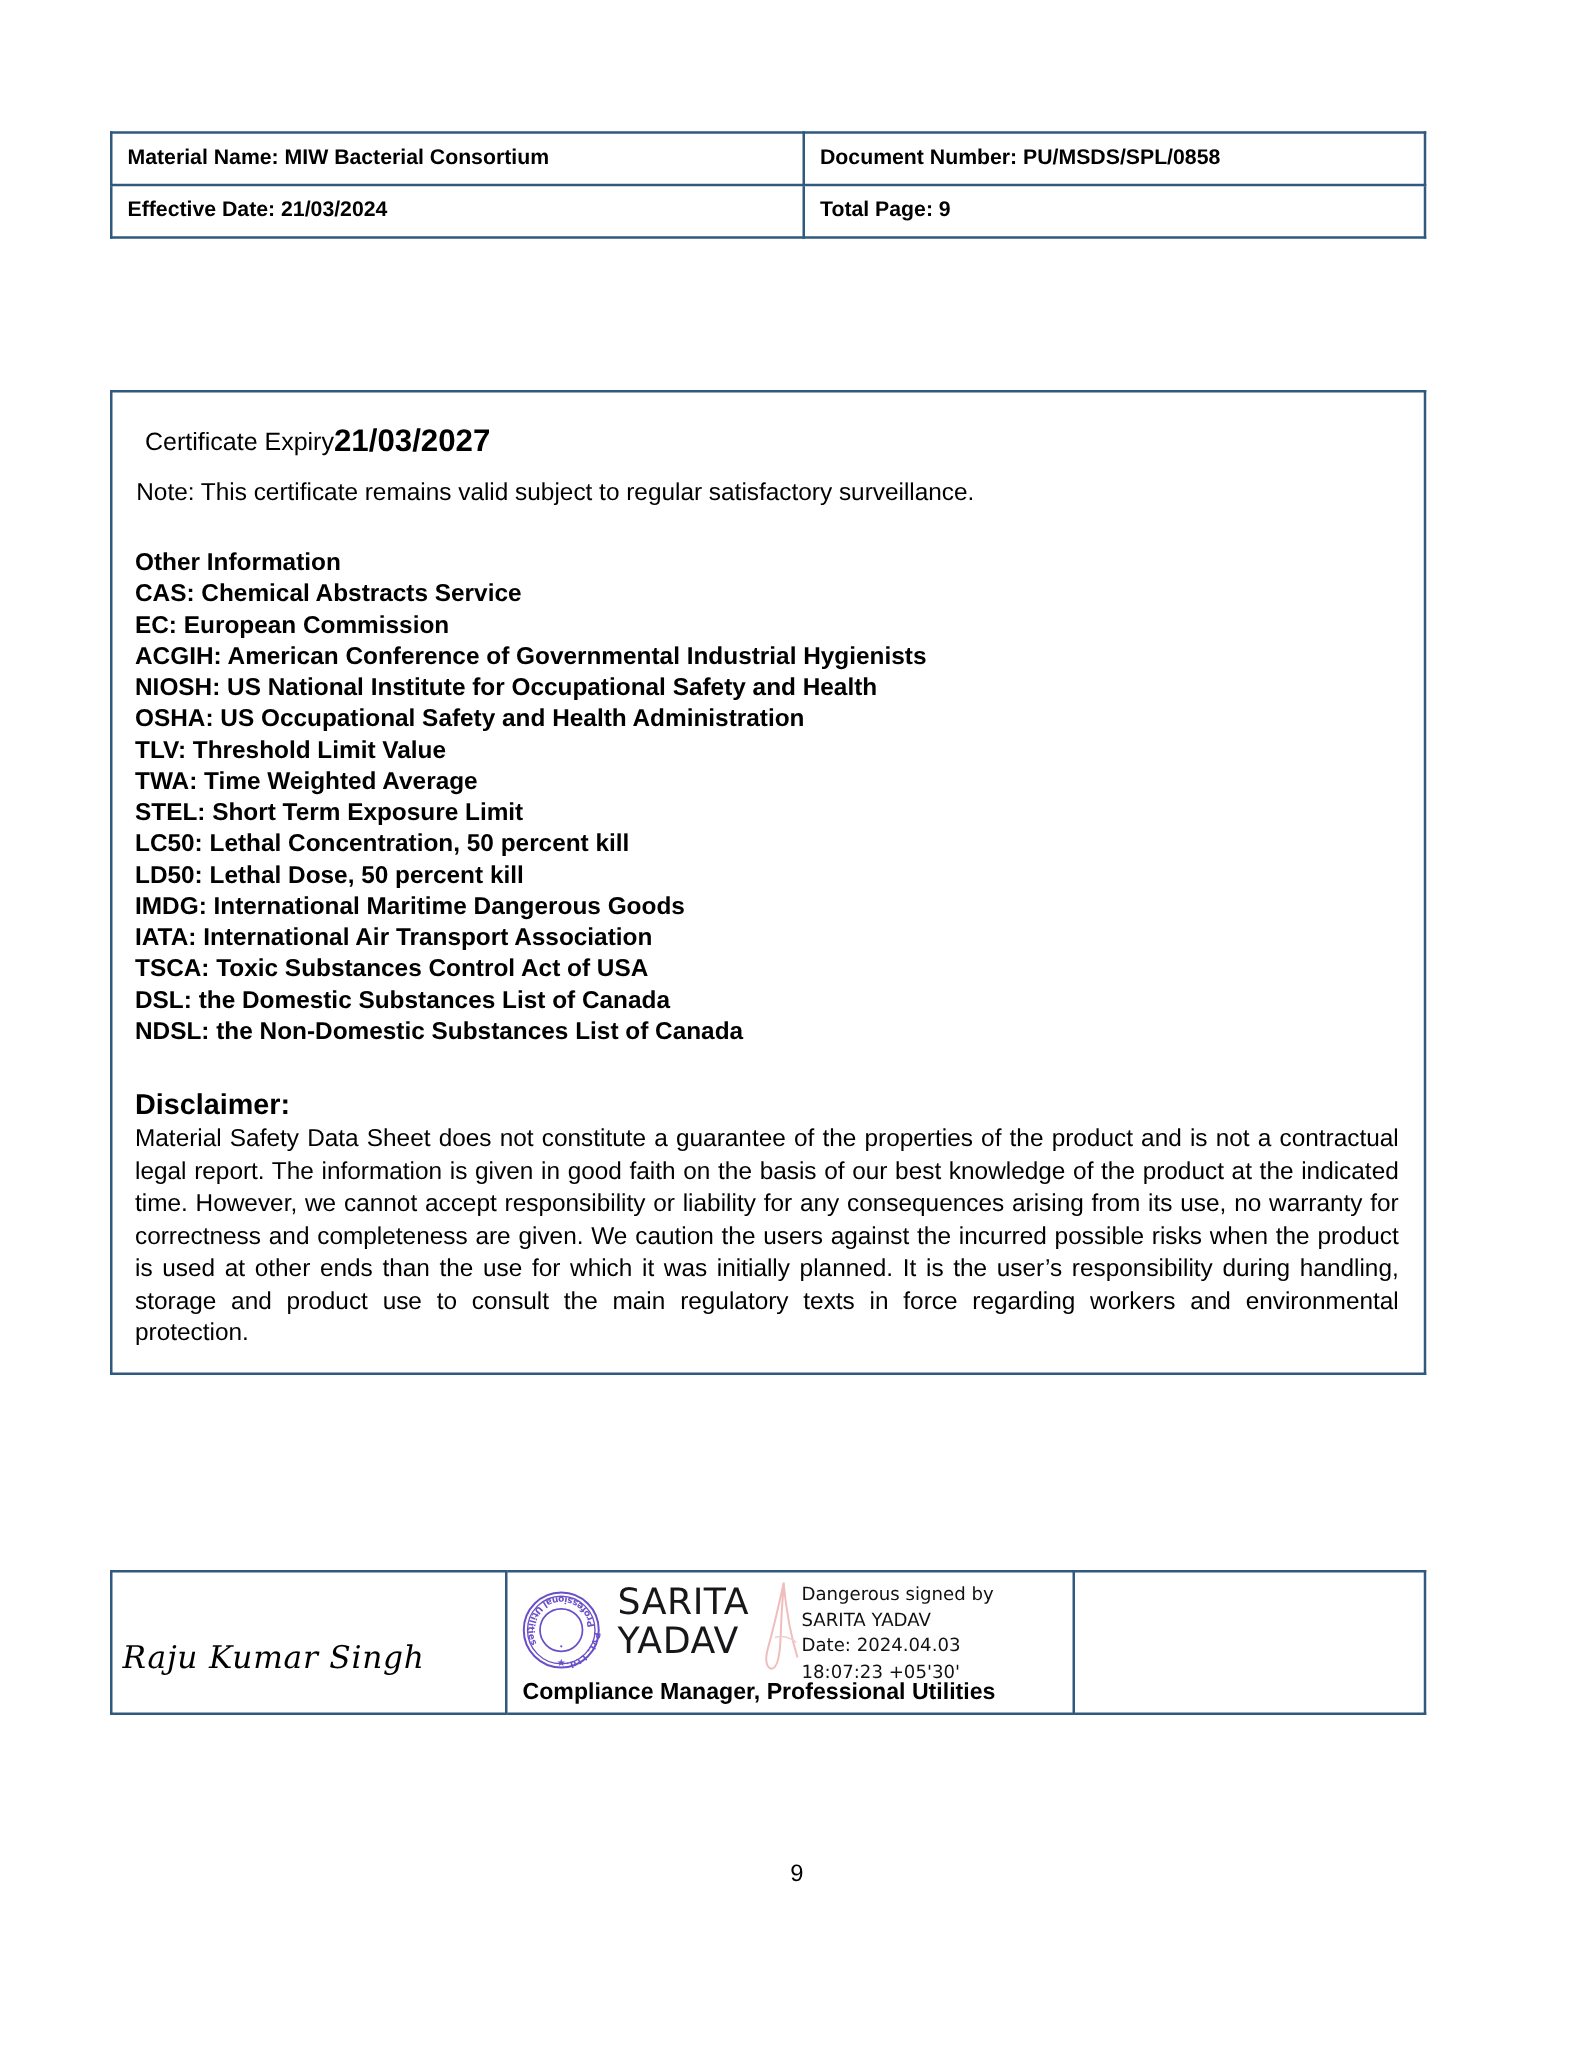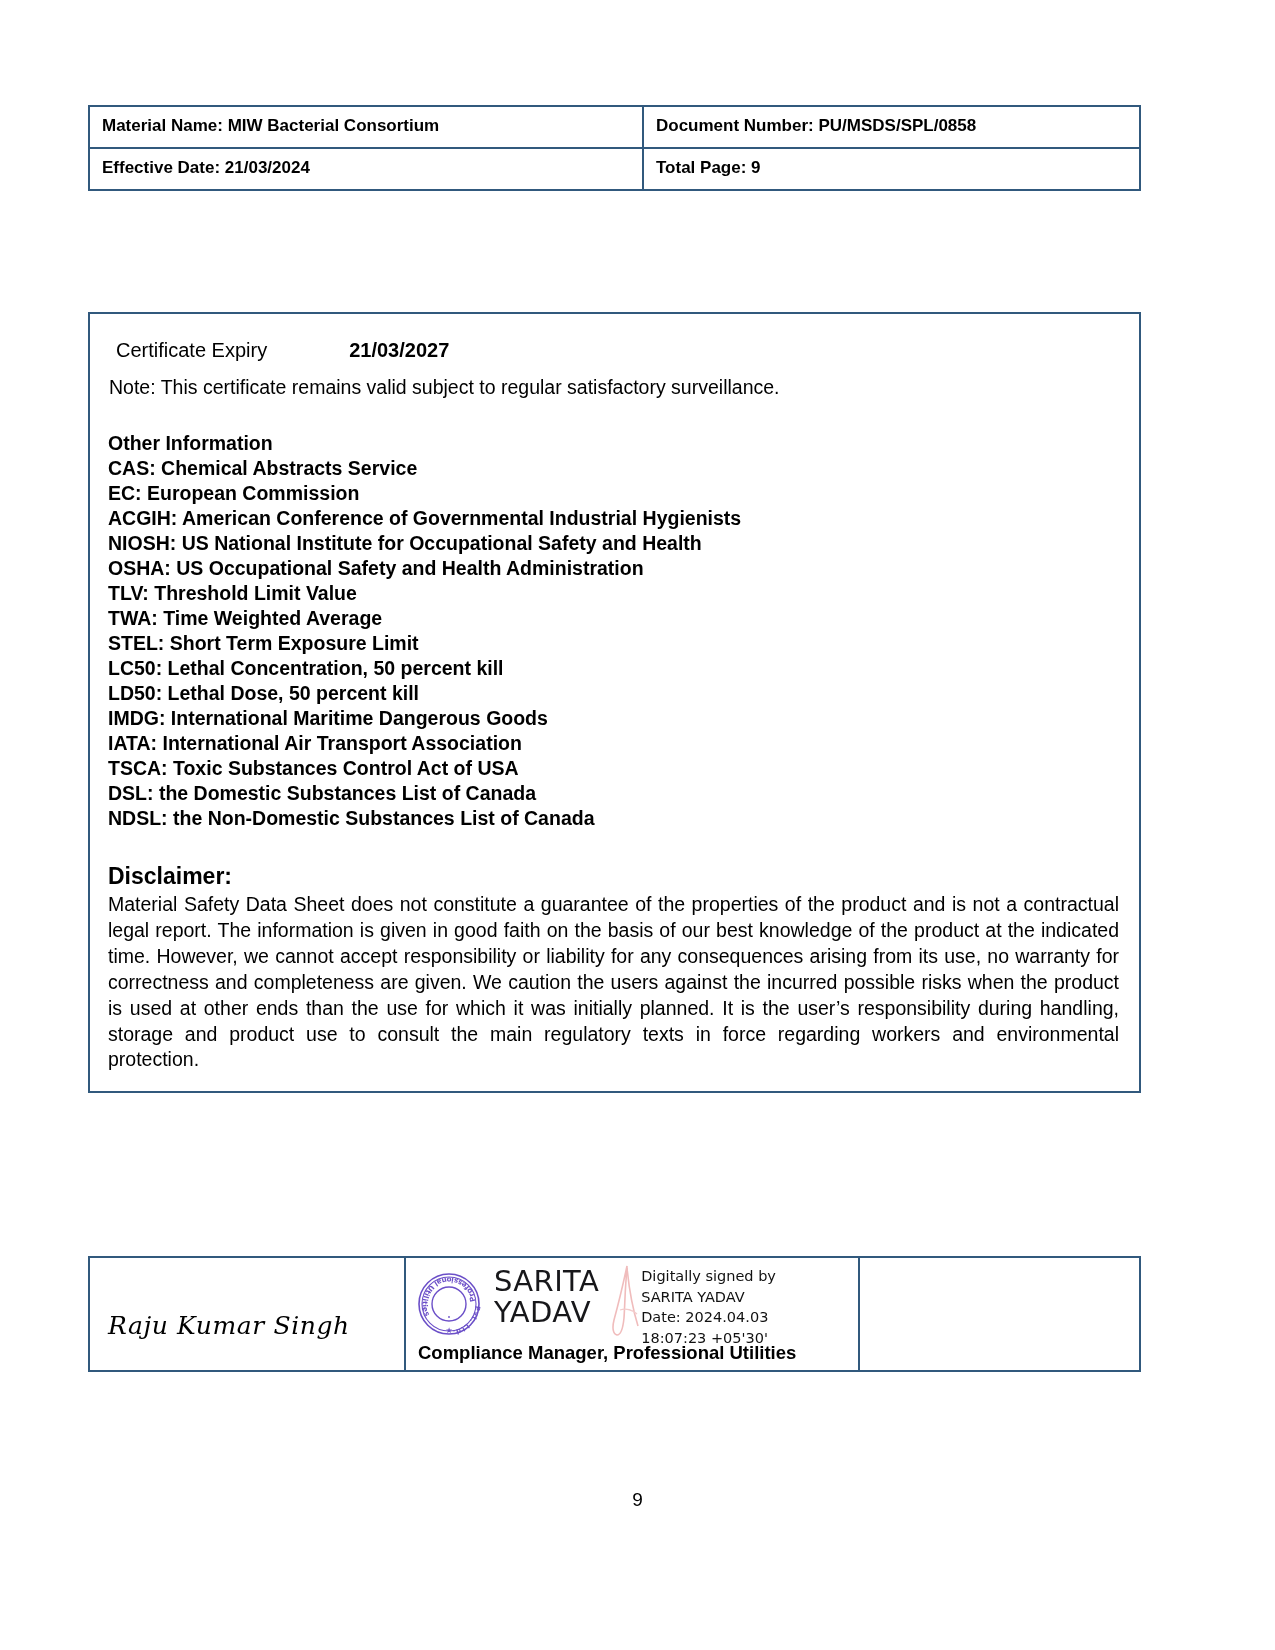--- a/index.html
+++ b/index.html
@@ -76,23 +76,22 @@
   .cert-row {
     display: flex;
     align-items: center;
     margin: 6px 0 2px 8px;
   }
   .cert-label {
     font-size: 20px;
     line-height: 1.4;
   }
   .cert-value {
-    font-size: 20px;
-    font-weight: bold;
-    margin-left: 82px;
+    font-size: 25px;
+    font-weight: bold;
     line-height: 1.4;
   }
   .cert-note {
     font-size: 19.5px;
     line-height: 1.4;
     margin: 10px 0 0 1px;
   }
 
   .info-block {
     margin-top: 30px;
@@ -141,21 +140,21 @@
     vertical-align: bottom !important;
     position: relative;
   }
 
   .handwriting {
     font-family: "DejaVu Serif", serif;
     font-style: italic;
     font-size: 25px;
     letter-spacing: 0.6px;
     position: absolute;
-    left: 18px;
+    left: 8px;
     bottom: 30px;
     white-space: nowrap;
   }
 
   .sig-stack {
     position: absolute;
     left: 0; top: 0;
     width: 100%;
     height: 100%;
   }
@@ -341,21 +340,21 @@
               </div>
 
               <div class="sig-meta-wrap">
                 <div class="acro-mark">
                   <svg viewBox="0 0 30 74" width="30" height="74" aria-hidden="true">
                     <path d="M16 2 C13 16, 9 34, 3 56 C1 64, 2 70, 6 71 C10 71, 12 64, 13 54 C14 40, 14 22, 16 6 Z" fill="none" stroke="#f0bcbc" stroke-width="1.6"></path>
                     <path d="M16 4 C18 24, 22 46, 27 62" fill="none" stroke="#f0bcbc" stroke-width="1.6"></path>
                     <path d="M9 46 C15 44, 22 46, 26 50" fill="none" stroke="#f3cccc" stroke-width="1.3"></path>
                   </svg>
                 </div>
-                <div class="sig-meta">Digitally signed by</div>
+                <div class="sig-meta">Dangerous signed by</div>
                 <div class="sig-meta">SARITA YADAV</div>
                 <div class="sig-meta">Date: 2024.04.03</div>
                 <div class="sig-meta">18:07:23 +05'30'</div>
               </div>
 
             </div>
 
             <div class="sig-role">Compliance Manager, Professional Utilities</div>
           </div>
         </td>

